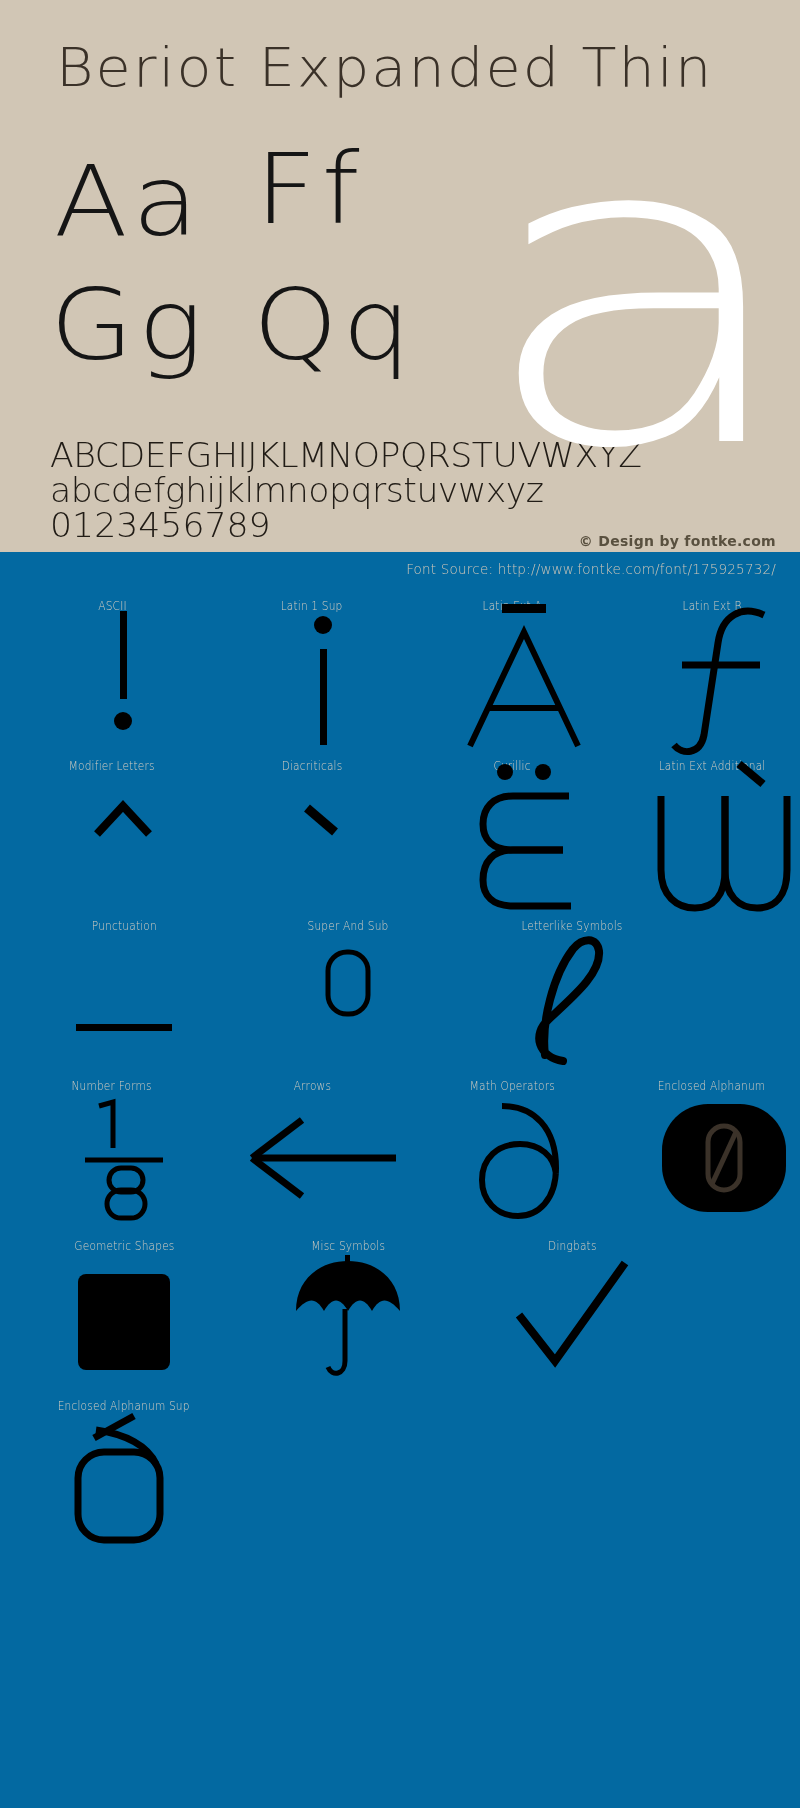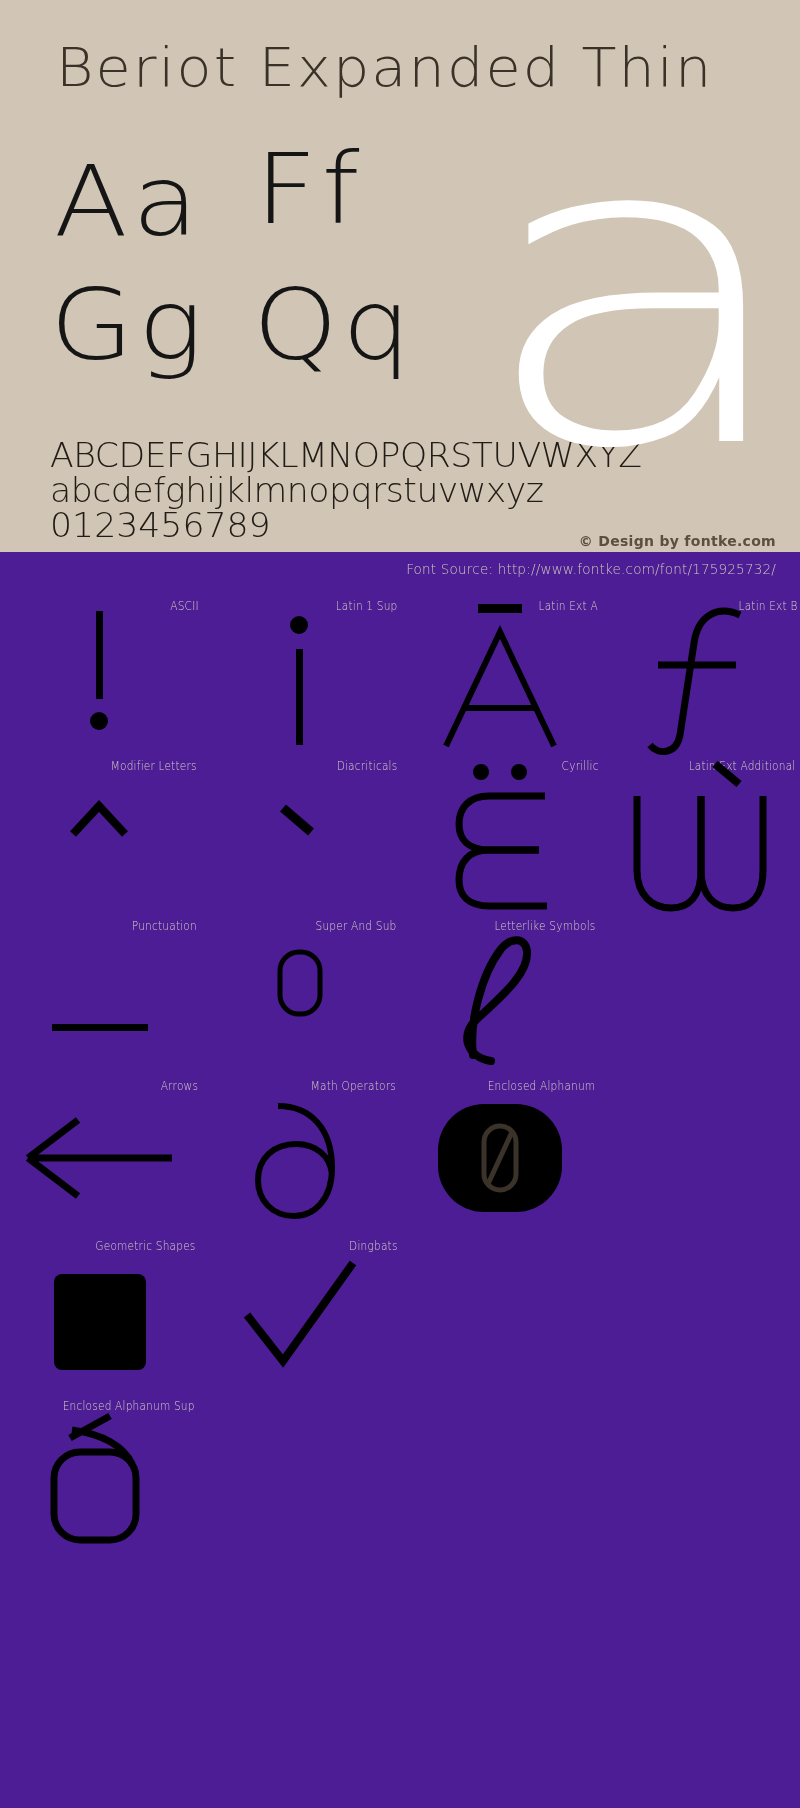--- a/index.html
+++ b/index.html
@@ -62,38 +62,38 @@
   #copyright{
     position:absolute;right:24px;top:533px;
     font-size:14px;color:#59503f;
     font-family:"DejaVu Sans","Liberation Sans",sans-serif;
     font-weight:700;letter-spacing:0.3px;
     white-space:nowrap;
   }
   
   #dark-panel{
     position:absolute;left:0;top:552px;width:800px;height:1256px;
-    background:#4c1d95;overflow:hidden;
+    background:#0369a1;overflow:hidden;
   }
   #font-source{
     position:absolute;right:24px;top:9px;
     font-size:13.5px;color:#cfc6b8;
     font-family:"DejaVu Sans","Liberation Sans",sans-serif;
     font-weight:300;letter-spacing:0.2px;
     white-space:nowrap;
   }
   #blocks-grid{
     position:absolute;left:0;top:36px;width:800px;
   }
   .block-row{
     display:flex;width:800px;height:160px;
   }
   .block-cell{
     width:200px;height:160px;position:relative;
-    display:flex;flex-direction:column;align-items:flex-end;
+    display:flex;flex-direction:column;align-items:center;margin-left:24px;
   }
   .block-label{
     font-size:11.5px;color:#d6cdc0;
     font-family:"DejaVu Sans","Liberation Sans",sans-serif;
     font-weight:300;letter-spacing:0.2px;
     margin-top:11px;text-align:center;white-space:nowrap;
     transform:scaleX(0.92);
   }
   .block-glyph{
     position:absolute;top:20px;left:0;width:200px;height:140px;
@@ -228,20 +228,31 @@
         <div class="block-cell">
           <div class="block-label">Letterlike Symbols</div>
           <div class="block-glyph">
             <svg width="110" height="150" viewBox="0 0 110 150">
               <path d="M28 132 C24 100 36 52 56 26 C66 14 80 14 82 28 C84 50 58 72 32 96 C14 112 22 134 46 138" stroke="#000" stroke-width="8" fill="none" stroke-linecap="round"></path>
             </svg>
           </div>
         </div>
       </div>
       <div class="block-row">
+        <div class="block-cell">
+          <div class="block-label">Number Forms</div>
+          <div class="block-glyph">
+            <svg width="110" height="140" viewBox="0 0 110 140">
+              <path d="M30 18 L44 14 L44 60" stroke="#000" stroke-width="5" fill="none"></path>
+              <path d="M16 72 H94" stroke="#000" stroke-width="5"></path>
+              <rect x="40" y="80" width="34" height="24" rx="12" fill="none" stroke="#000" stroke-width="5"></rect>
+              <rect x="38" y="102" width="38" height="28" rx="14" fill="none" stroke="#000" stroke-width="5"></rect>
+            </svg>
+          </div>
+        </div>
         <div class="block-cell">
           <div class="block-label">Arrows</div>
           <div class="block-glyph">
             <svg width="160" height="120" viewBox="0 0 160 120">
               <g stroke="#000" stroke-width="7" fill="none" stroke-linecap="butt">
                 <path d="M8 60 H152"></path>
                 <path d="M8 60 L58 22"></path>
                 <path d="M8 60 L58 98"></path>
               </g>
             </svg>
@@ -269,20 +280,30 @@
       <div class="block-row">
         <div class="block-cell">
           <div class="block-label">Geometric Shapes</div>
           <div class="block-glyph">
             <svg width="120" height="120" viewBox="0 0 120 120">
               <rect x="14" y="16" width="92" height="96" rx="8" fill="#000"></rect>
             </svg>
           </div>
         </div>
         <div class="block-cell">
+          <div class="block-label">Misc Symbols</div>
+          <div class="block-glyph">
+            <svg width="120" height="130" viewBox="0 0 120 130">
+              <path d="M8 58 C8 26 32 8 60 8 C88 8 112 26 112 58 C100 44 92 44 84 58 C76 44 68 44 60 58 C52 44 44 44 36 58 C28 44 20 44 8 58 Z" fill="#000"></path>
+              <path d="M57 56 L57 108 C57 122 44 124 40 114" stroke="#000" stroke-width="5" fill="none"></path>
+              <rect x="57" y="2" width="5" height="12" fill="#000"></rect>
+            </svg>
+          </div>
+        </div>
+        <div class="block-cell">
           <div class="block-label">Dingbats</div>
           <div class="block-glyph">
             <svg width="130" height="130" viewBox="0 0 130 130">
               <path d="M12 62 L48 108 L118 10" stroke="#000" stroke-width="8" fill="none" stroke-linecap="butt" stroke-linejoin="miter"></path>
             </svg>
           </div>
         </div>
       </div>
       <div class="block-row">
         <div class="block-cell">

